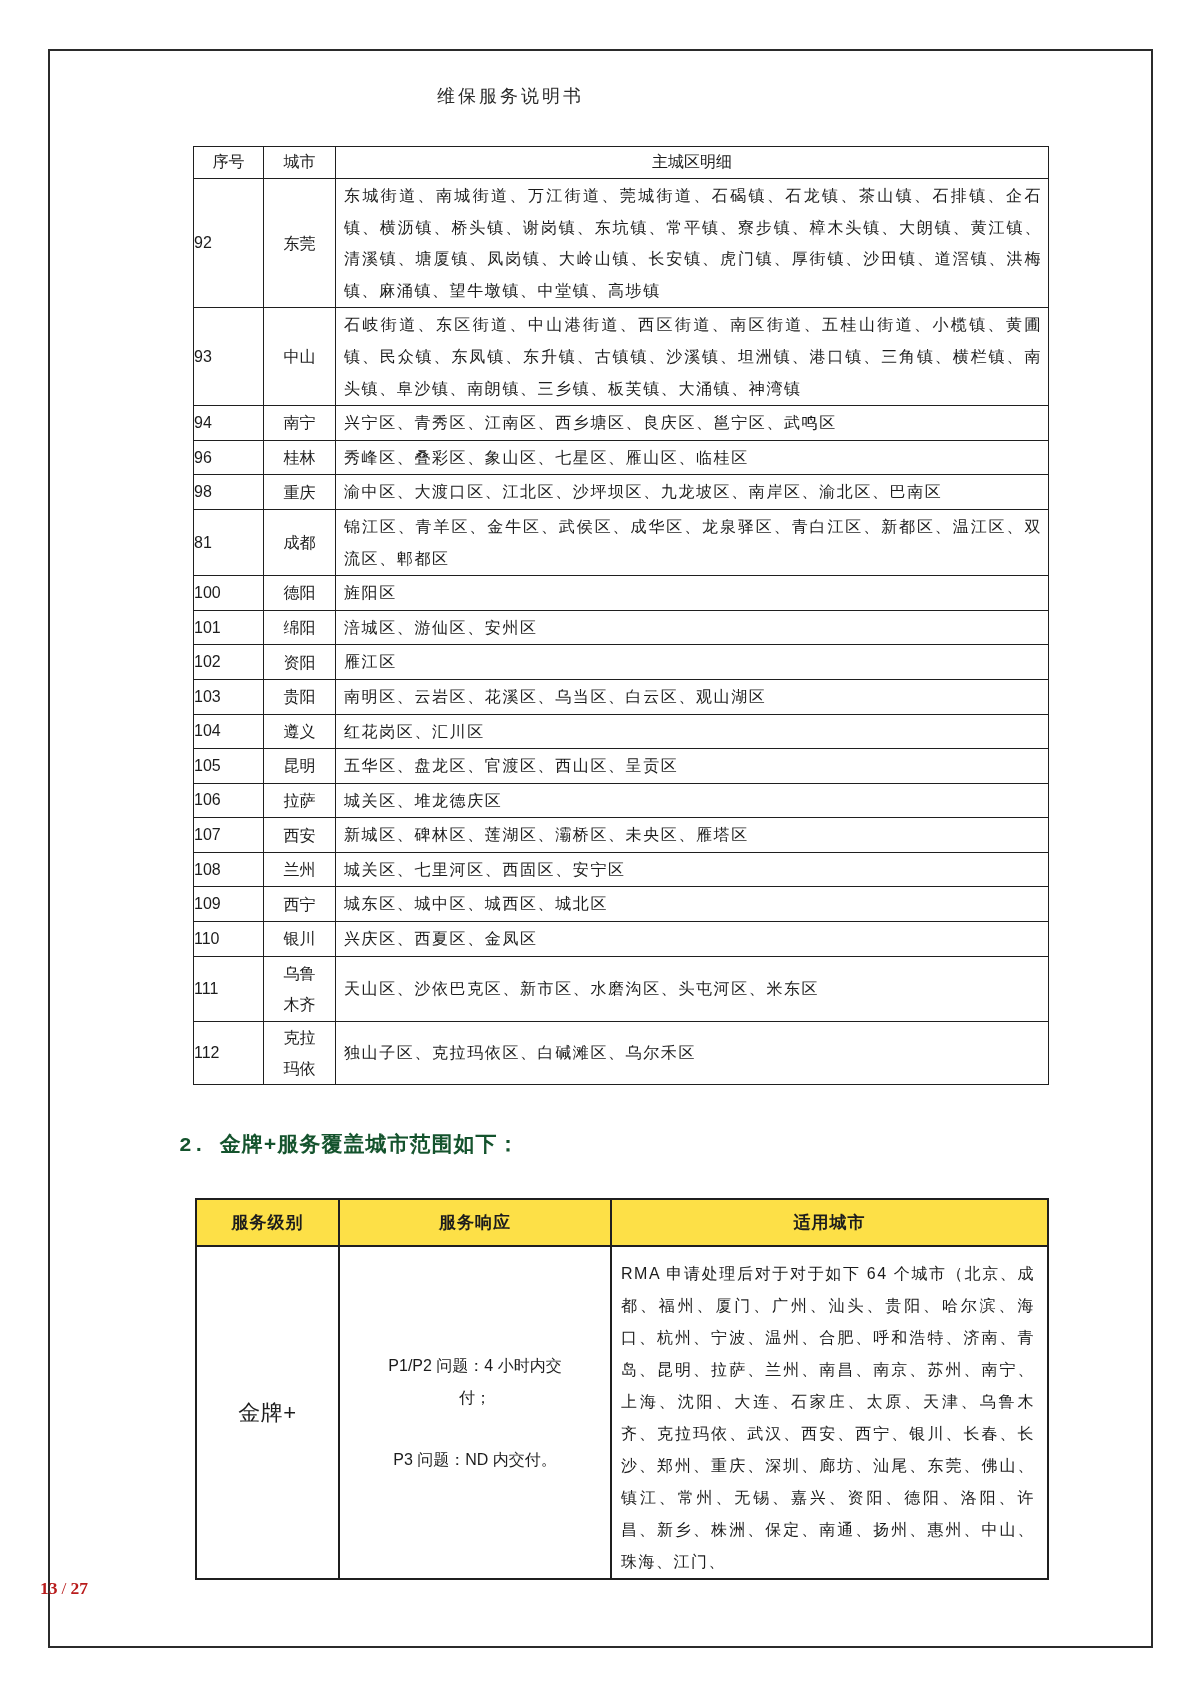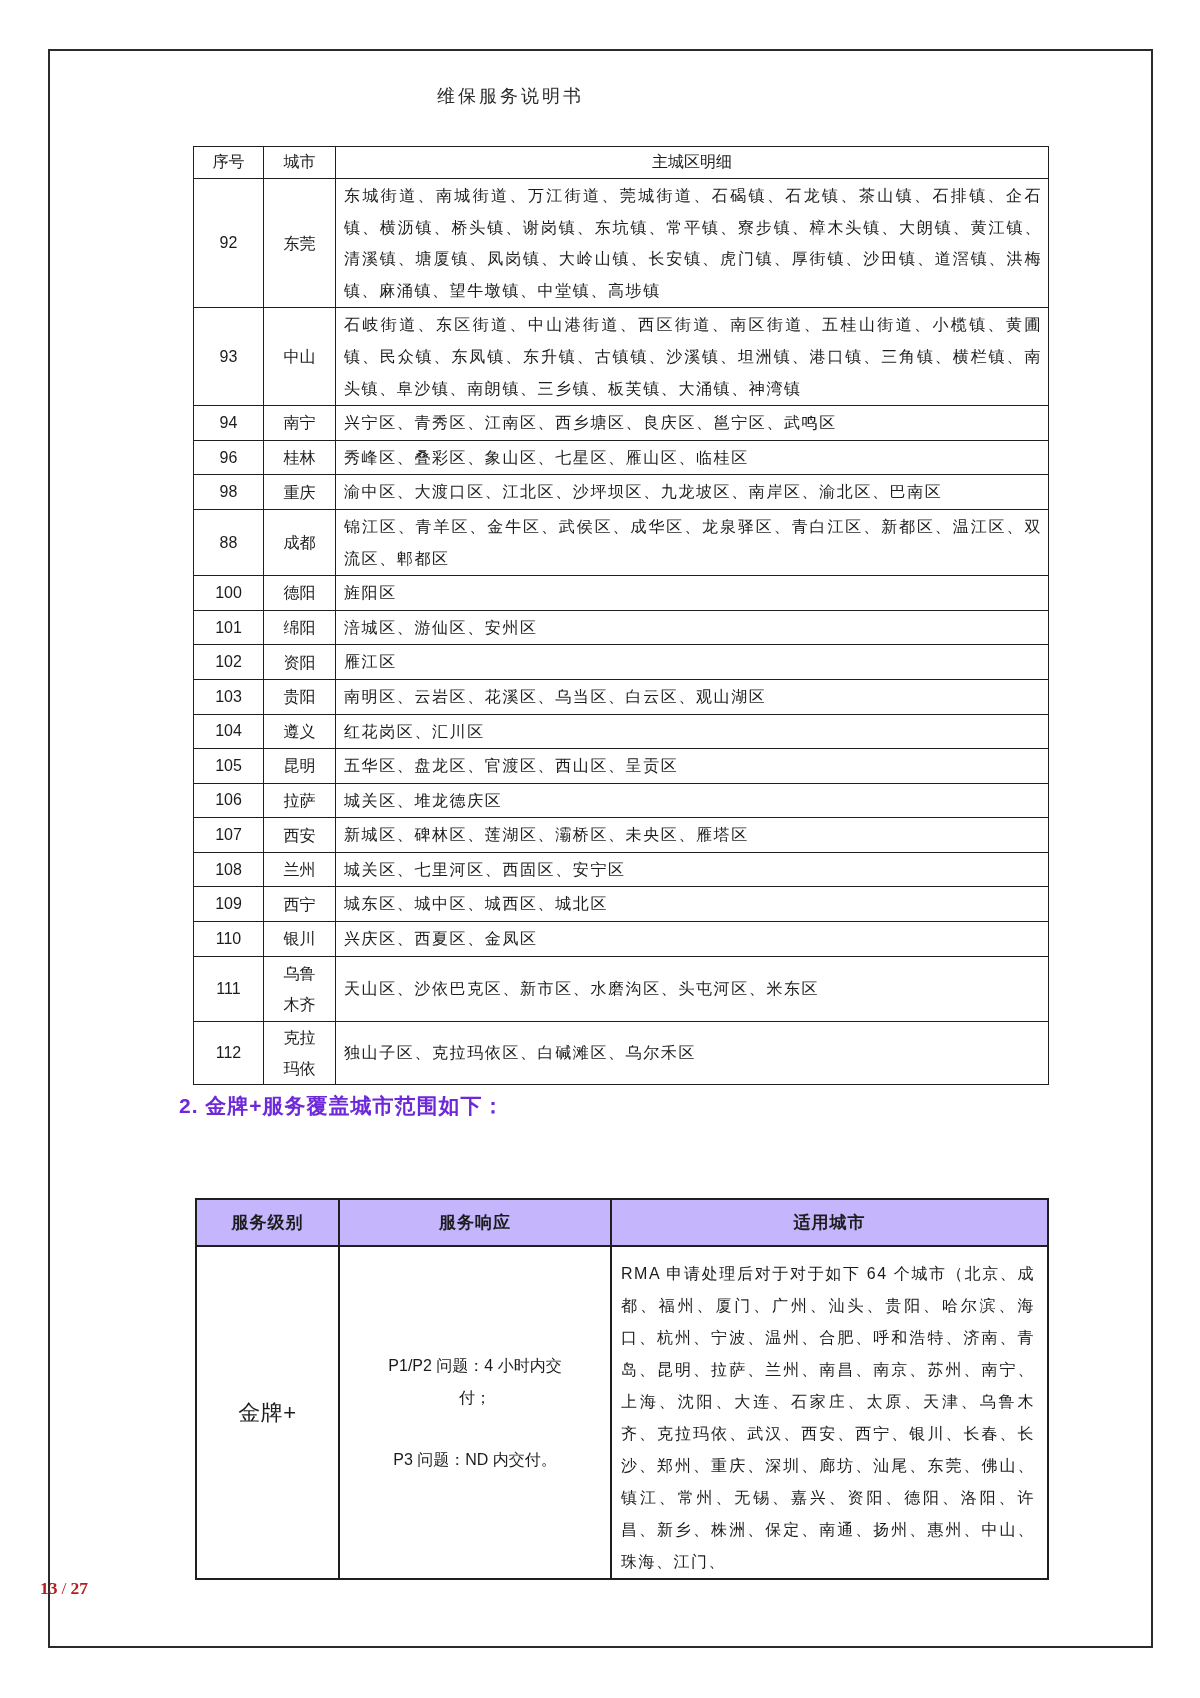--- a/index.html
+++ b/index.html
@@ -18,42 +18,42 @@
     font-size:18px;letter-spacing:3px;color:#2a2a2a;
   }
   
   table{border-collapse:collapse;table-layout:fixed;}
   .t1{position:absolute;left:193px;top:146px;width:855px;}
   .t1 th,.t1 td{
     border:1.6px solid #1f1f1f;font-size:16px;font-weight:normal;
     vertical-align:middle;overflow:hidden;
   }
   .t1 thead th{height:31px;text-align:center;padding:0;}
-  .t1 .no{text-align:center;padding:0;}
+  .t1 .no{text-align:left;padding:0;}
   .t1 .city{text-align:center;padding:0 13px;line-height:31px;}
   .t1 .detail{
     padding:1px 6px 1px 8px;text-align:justify;
     line-height:31.6px;letter-spacing:1.6px;
   }
   .rh1{height:32.5px;}
   .rh-127{height:127px;}
   .rh-96{height:96px;}
   .rh-62{height:62px;}
   .rh-65{height:65px;}
   .rh-63{height:63px;}
   
   .section-heading{
-    position:absolute;left:179px;top:1092px;
-    font-size:21px;font-weight:bold;letter-spacing:1px;color:#6d28d9;
+    position:absolute;left:179px;top:1130px;
+    font-size:21px;font-weight:bold;letter-spacing:1px;color:#14532d;font-family:Liberation Mono, monospace;
   }
   
   .t2{position:absolute;left:195px;top:1198px;width:852px;}
   .t2 th,.t2 td{border:2px solid #1f1f1f;vertical-align:middle;}
   .t2 thead th{
-    height:43px;background:#c4b5fd;font-size:17px;font-weight:bold;
+    height:43px;background:#fde047;font-size:17px;font-weight:bold;
     text-align:center;letter-spacing:1px;
   }
   .t2 .level{ text-align:center;font-size:22px;letter-spacing:.5px; }
   .t2 .response{ text-align:center;font-size:16px;padding:0 34px; }
   .t2 .response .resp-line{line-height:32px;}
   .t2 .response .resp-gap{height:30px;}
   .t2 .cities{
     vertical-align:top;font-size:16px;line-height:32px;
     padding:11px 12px 0 9px;text-align:justify;letter-spacing:1.5px;
   }
@@ -106,21 +106,21 @@
         <td class="no">96</td>
         <td class="city">桂林</td>
         <td class="detail">秀峰区、叠彩区、象山区、七星区、雁山区、临桂区</td>
       </tr>
     <tr class="rh1">
         <td class="no">98</td>
         <td class="city">重庆</td>
         <td class="detail">渝中区、大渡口区、江北区、沙坪坝区、九龙坡区、南岸区、渝北区、巴南区</td>
       </tr>
     <tr class="rh-62">
-        <td class="no">88</td>
+        <td class="no">81</td>
         <td class="city">成都</td>
         <td class="detail">锦江区、青羊区、金牛区、武侯区、成华区、龙泉驿区、青白江区、新都区、温江区、双流区、郫都区</td>
       </tr>
     <tr class="rh1">
         <td class="no">100</td>
         <td class="city">德阳</td>
         <td class="detail">旌阳区</td>
       </tr>
     <tr class="rh1">
         <td class="no">101</td>

